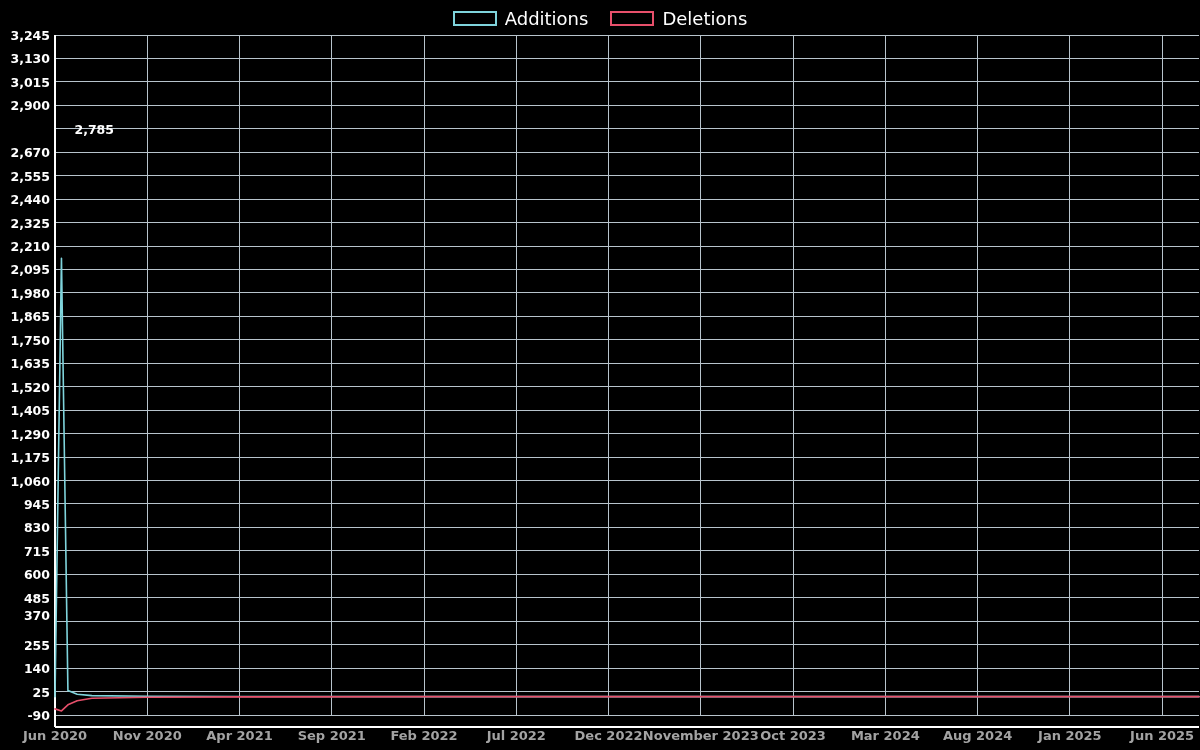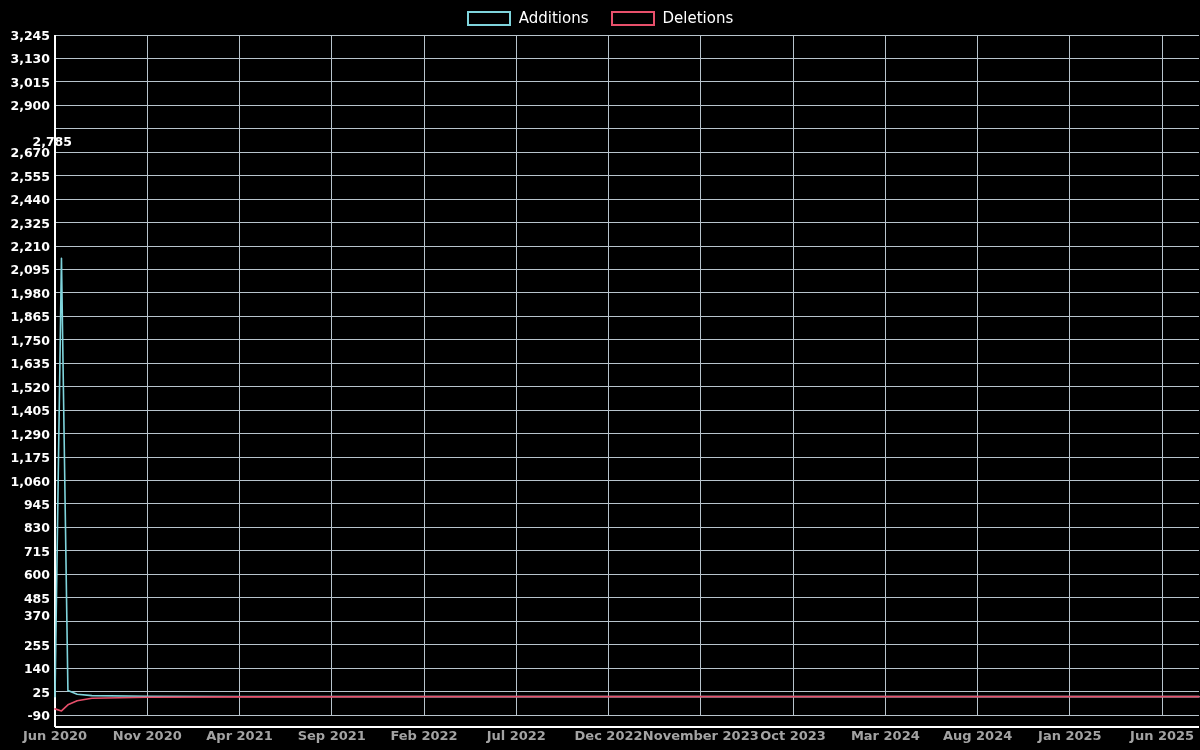--- a/index.html
+++ b/index.html
@@ -42,21 +42,21 @@
     width: 44px;
     height: 15px;
     border: 2px solid #7fd4dc;
     background: transparent;
     box-sizing: border-box;
   }
   .legend-swatch.deletions {
     border-color: #e8506b;
   }
   .legend-label {
-    font-size: 15px;
+    font-size: 18px;
     color: #ffffff;
     white-space: nowrap;
   }
   
   .plot-wrap {
     position: absolute;
     left: 0;
     top: 0;
     width: 1200px;
     height: 750px;
@@ -151,21 +151,21 @@
         <line x1="55" y1="35" x2="55" y2="727" stroke="#ffffff" stroke-width="1.5" shape-rendering="crispEdges"></line>
         <line x1="55" y1="727" x2="1199" y2="727" stroke="#ffffff" stroke-width="1.5" shape-rendering="crispEdges"></line>
         <polyline points="55.00,696.65 61.46,258.27 67.92,690.53 77.14,694.20 91.90,695.63 147.26,696.24 239.52,696.45 424.03,696.65 608.55,696.65 793.06,696.65 977.58,696.65 1199.00,696.65" fill="none" stroke="#7fd4dc" stroke-width="1.6" stroke-linejoin="round" stroke-linecap="round"></polyline>
         <polyline points="55.00,708.88 61.46,710.92 67.92,704.81 77.14,700.73 91.90,698.28 147.26,697.26 239.52,696.85 424.03,696.65 608.55,696.65 793.06,696.65 977.58,696.65 1199.00,696.65" fill="none" stroke="#e8506b" stroke-width="1.6" stroke-linejoin="round" stroke-linecap="round"></polyline>
       </svg>
     <div id="ytick-layer">
         <div class="ytick" style="top: 35px; right: 1150px;">3,245</div>
         <div class="ytick" style="top: 58.4483px; right: 1150px; text-align: center;">3,130</div>
         <div class="ytick" style="top: 81.8966px; right: 1150px;">3,015</div>
         <div class="ytick" style="top: 105.345px; right: 1150px;">2,900</div>
-        <div class="ytick" style="top: 128.793px; right: 1128px; margin-top: 12px;">2,785</div>
+        <div class="ytick" style="top: 128.793px; right: 1086px;">2,785</div>
         <div class="ytick" style="top: 152.241px; right: 1150px;">2,670</div>
         <div class="ytick" style="top: 175.69px; right: 1150px;">2,555</div>
         <div class="ytick" style="top: 199.138px; right: 1150px;">2,440</div>
         <div class="ytick" style="top: 222.586px; right: 1150px;">2,325</div>
         <div class="ytick" style="top: 246.034px; right: 1150px;">2,210</div>
         <div class="ytick" style="top: 269.483px; right: 1150px;">2,095</div>
         <div class="ytick" style="top: 292.931px; right: 1150px;">1,980</div>
         <div class="ytick" style="top: 316.379px; right: 1150px;">1,865</div>
         <div class="ytick" style="top: 339.828px; right: 1150px;">1,750</div>
         <div class="ytick" style="top: 363.276px; right: 1150px;">1,635</div>

